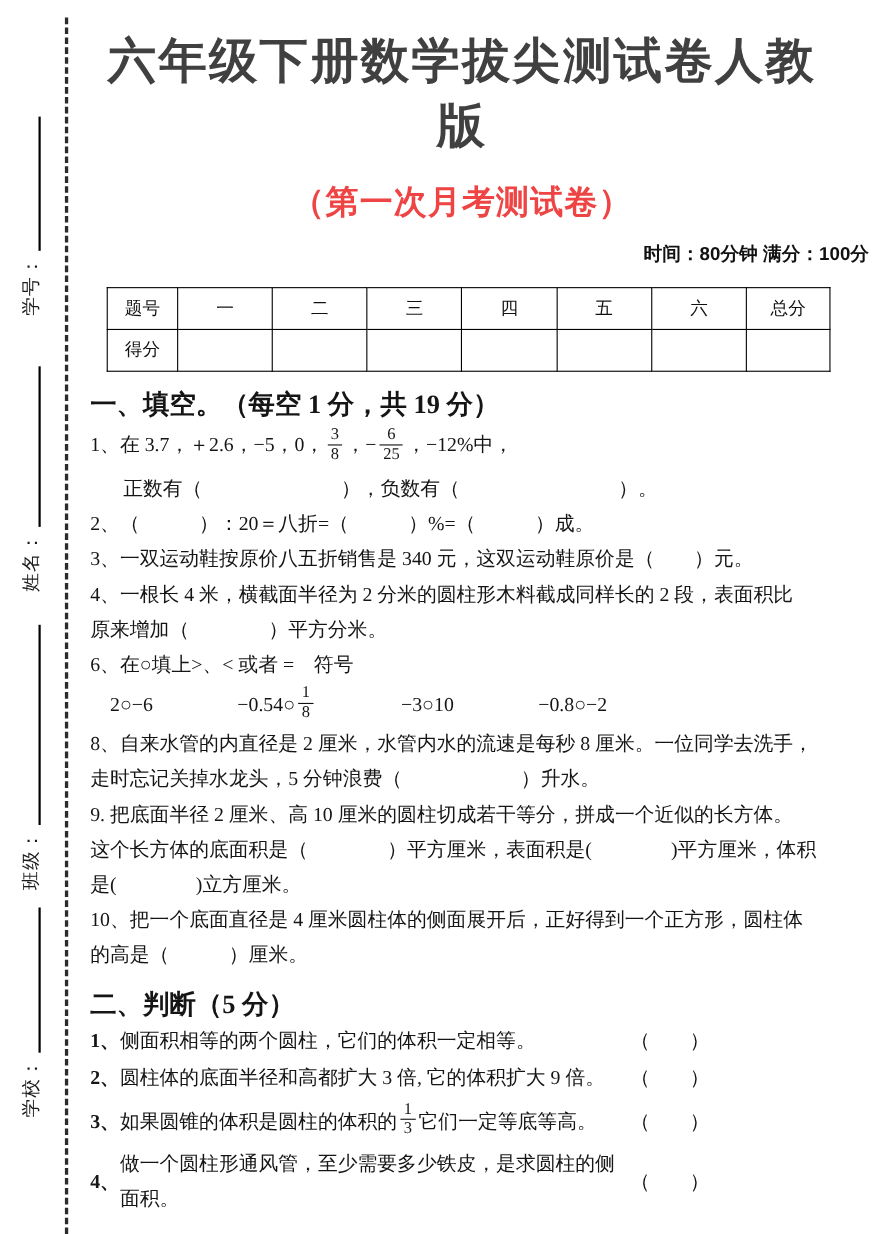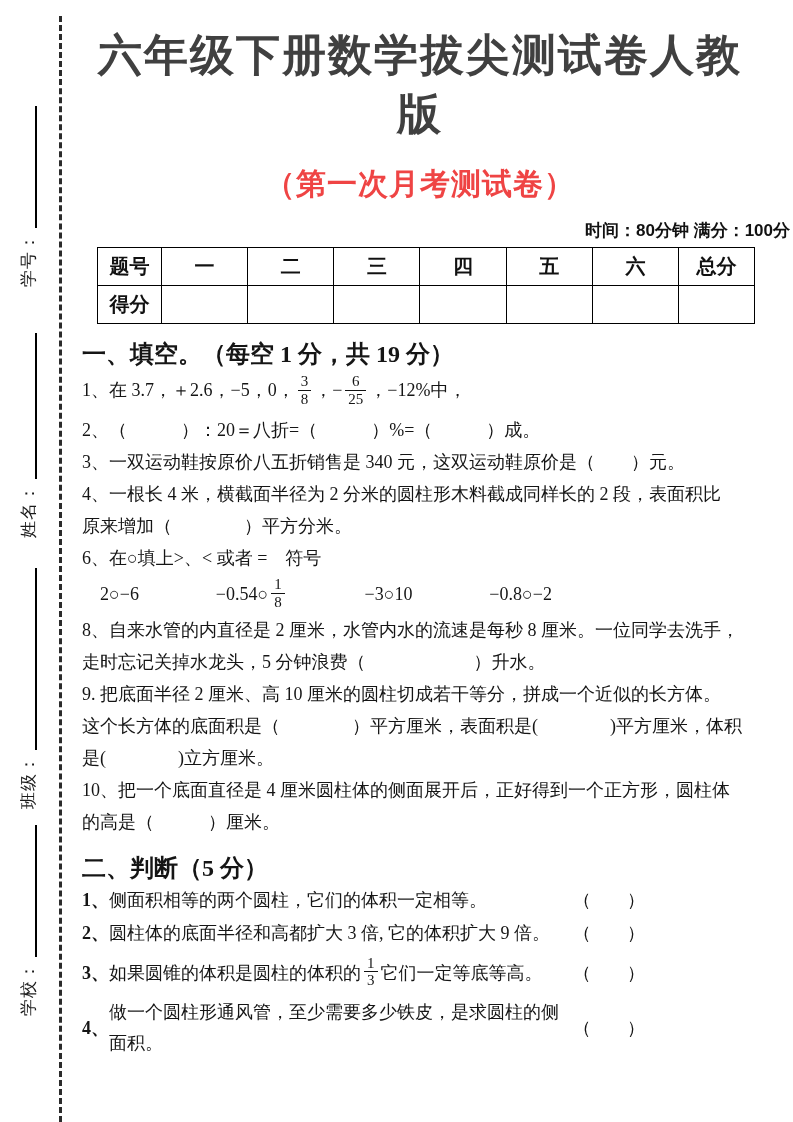--- a/index.html
+++ b/index.html
@@ -17,24 +17,24 @@
   .w2{width:182px;margin-right:30px;}
   .w3{width:146px;margin-right:46px;}
   .w4{width:122px;}
   
   .content{position:absolute;left:82px;top:0;width:676px;}
   .title{font-family:"Liberation Sans",sans-serif;font-size:44px;font-weight:bold;
          text-align:center;margin:26px 0 0 0;letter-spacing:2px;color:#404040;}
   .subtitle{font-family:"Liberation Sans",sans-serif;font-size:30px;font-weight:bold;
             text-align:center;margin:20px 0 0 0;letter-spacing:1px;color:#ef4444;}
   .info{font-family:"Liberation Sans",sans-serif;font-size:17px;font-weight:600;
-        text-align:right;margin:14px -32px 5px 0;color:#111;}
+        text-align:right;margin:14px -32px 19px 0;color:#111;}
   table.score{border-collapse:collapse;table-layout:fixed;width:658px;margin:2px 0 0 15px;}
   table.score td{border:1.7px solid #000;height:37px;text-align:center;
-        font-family:"Liberation Sans",sans-serif;font-size:20px;font-weight:700;color:#111;padding:0;}
+        font-family:"Liberation Sans",sans-serif;font-size:16px;font-weight:400;color:#111;padding:0;}
   
   .sec{font-size:24px;font-weight:bold;margin-top:15px;line-height:30px;}
   .line{font-size:18px;line-height:32px;}
   .indent{padding-left:30px;}
   .tall{padding:6px 0 4px 0;line-height:1.25;}
   .frac{display:inline-flex;flex-direction:column;align-items:center;vertical-align:middle;
         line-height:1.12;font-size:15px;margin:0 3px;transform:translateY(-2px);}
   .frac .fn{padding:0 3px;}
   .frac .fd{border-top:1.6px solid #111;padding:0 3px;}
   .q6row{display:flex;justify-content:space-between;align-items:center;
@@ -107,20 +107,21 @@
 
     <div class="line tall">
       <span>1、在 3.7，＋2.6，−5，0，</span><span class="frac">
           <span class="fn">3</span>
           <span class="fd">8</span>
         </span><span>，−</span><span class="frac">
           <span class="fn">6</span>
           <span class="fd">25</span>
         </span><span>，−12%中，</span>
     </div>
+    <div class="line indent">正数有（　　　　　　　），负数有（　　　　　　　　）。</div>
 
     <div class="line">2、（　　　）：20＝八折=（　　　）%=（　　　）成。</div>
     <div class="line">3、一双运动鞋按原价八五折销售是 340 元，这双运动鞋原价是（　　）元。</div>
     <div class="line">4、一根长 4 米，横截面半径为 2 分米的圆柱形木料截成同样长的 2 段，表面积比</div>
     <div class="line">原来增加（　　　　）平方分米。</div>
     <div class="line">6、在○填上&gt;、&lt; 或者 =　符号</div>
 
     <div class="q6row">
       <span>2○−6</span>
       <span><span>−0.54○</span><span class="frac">

